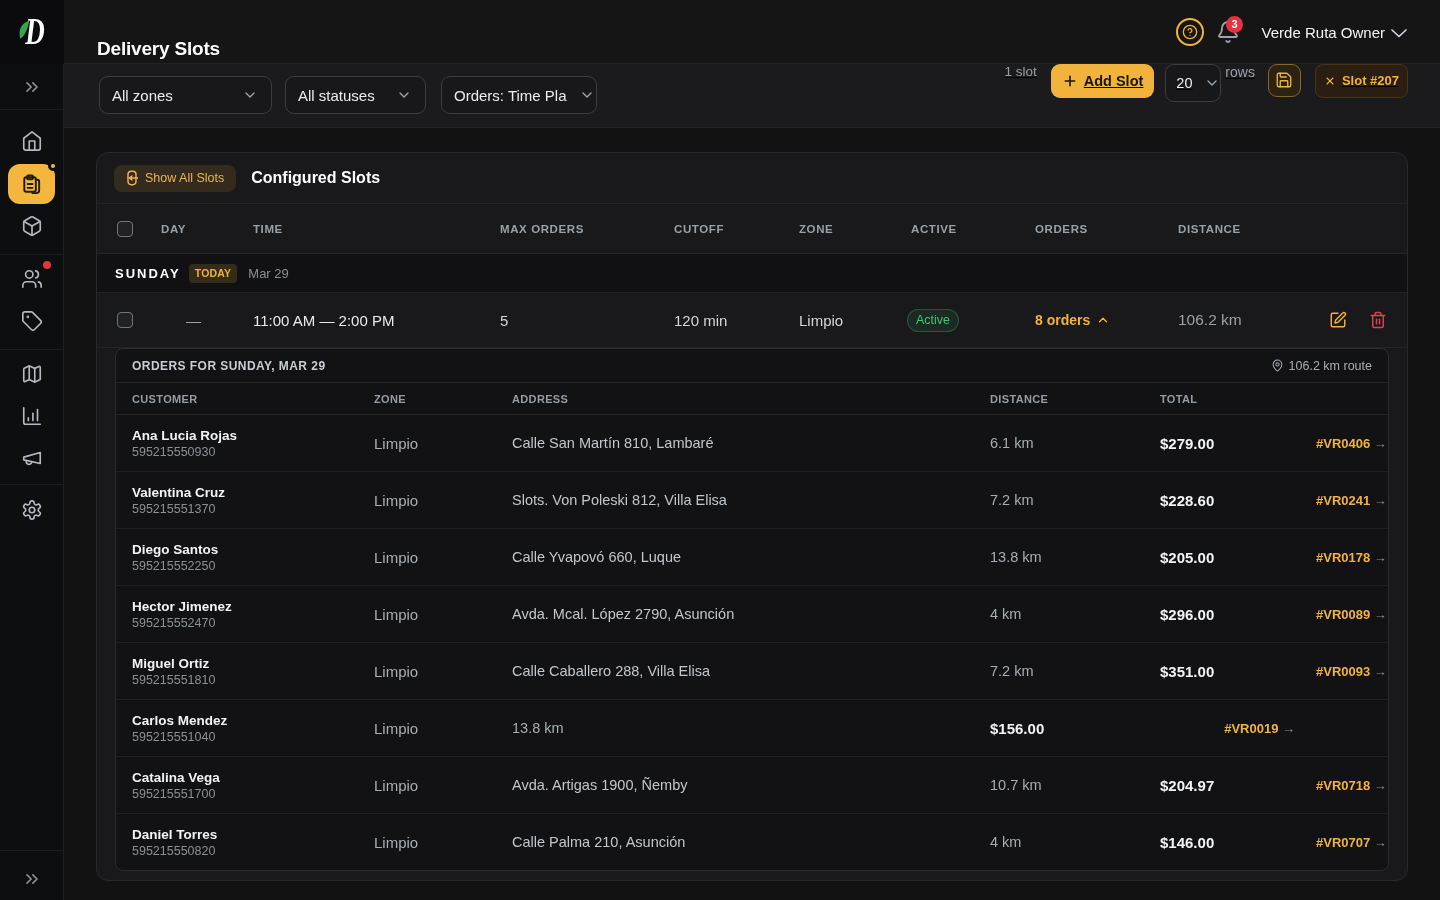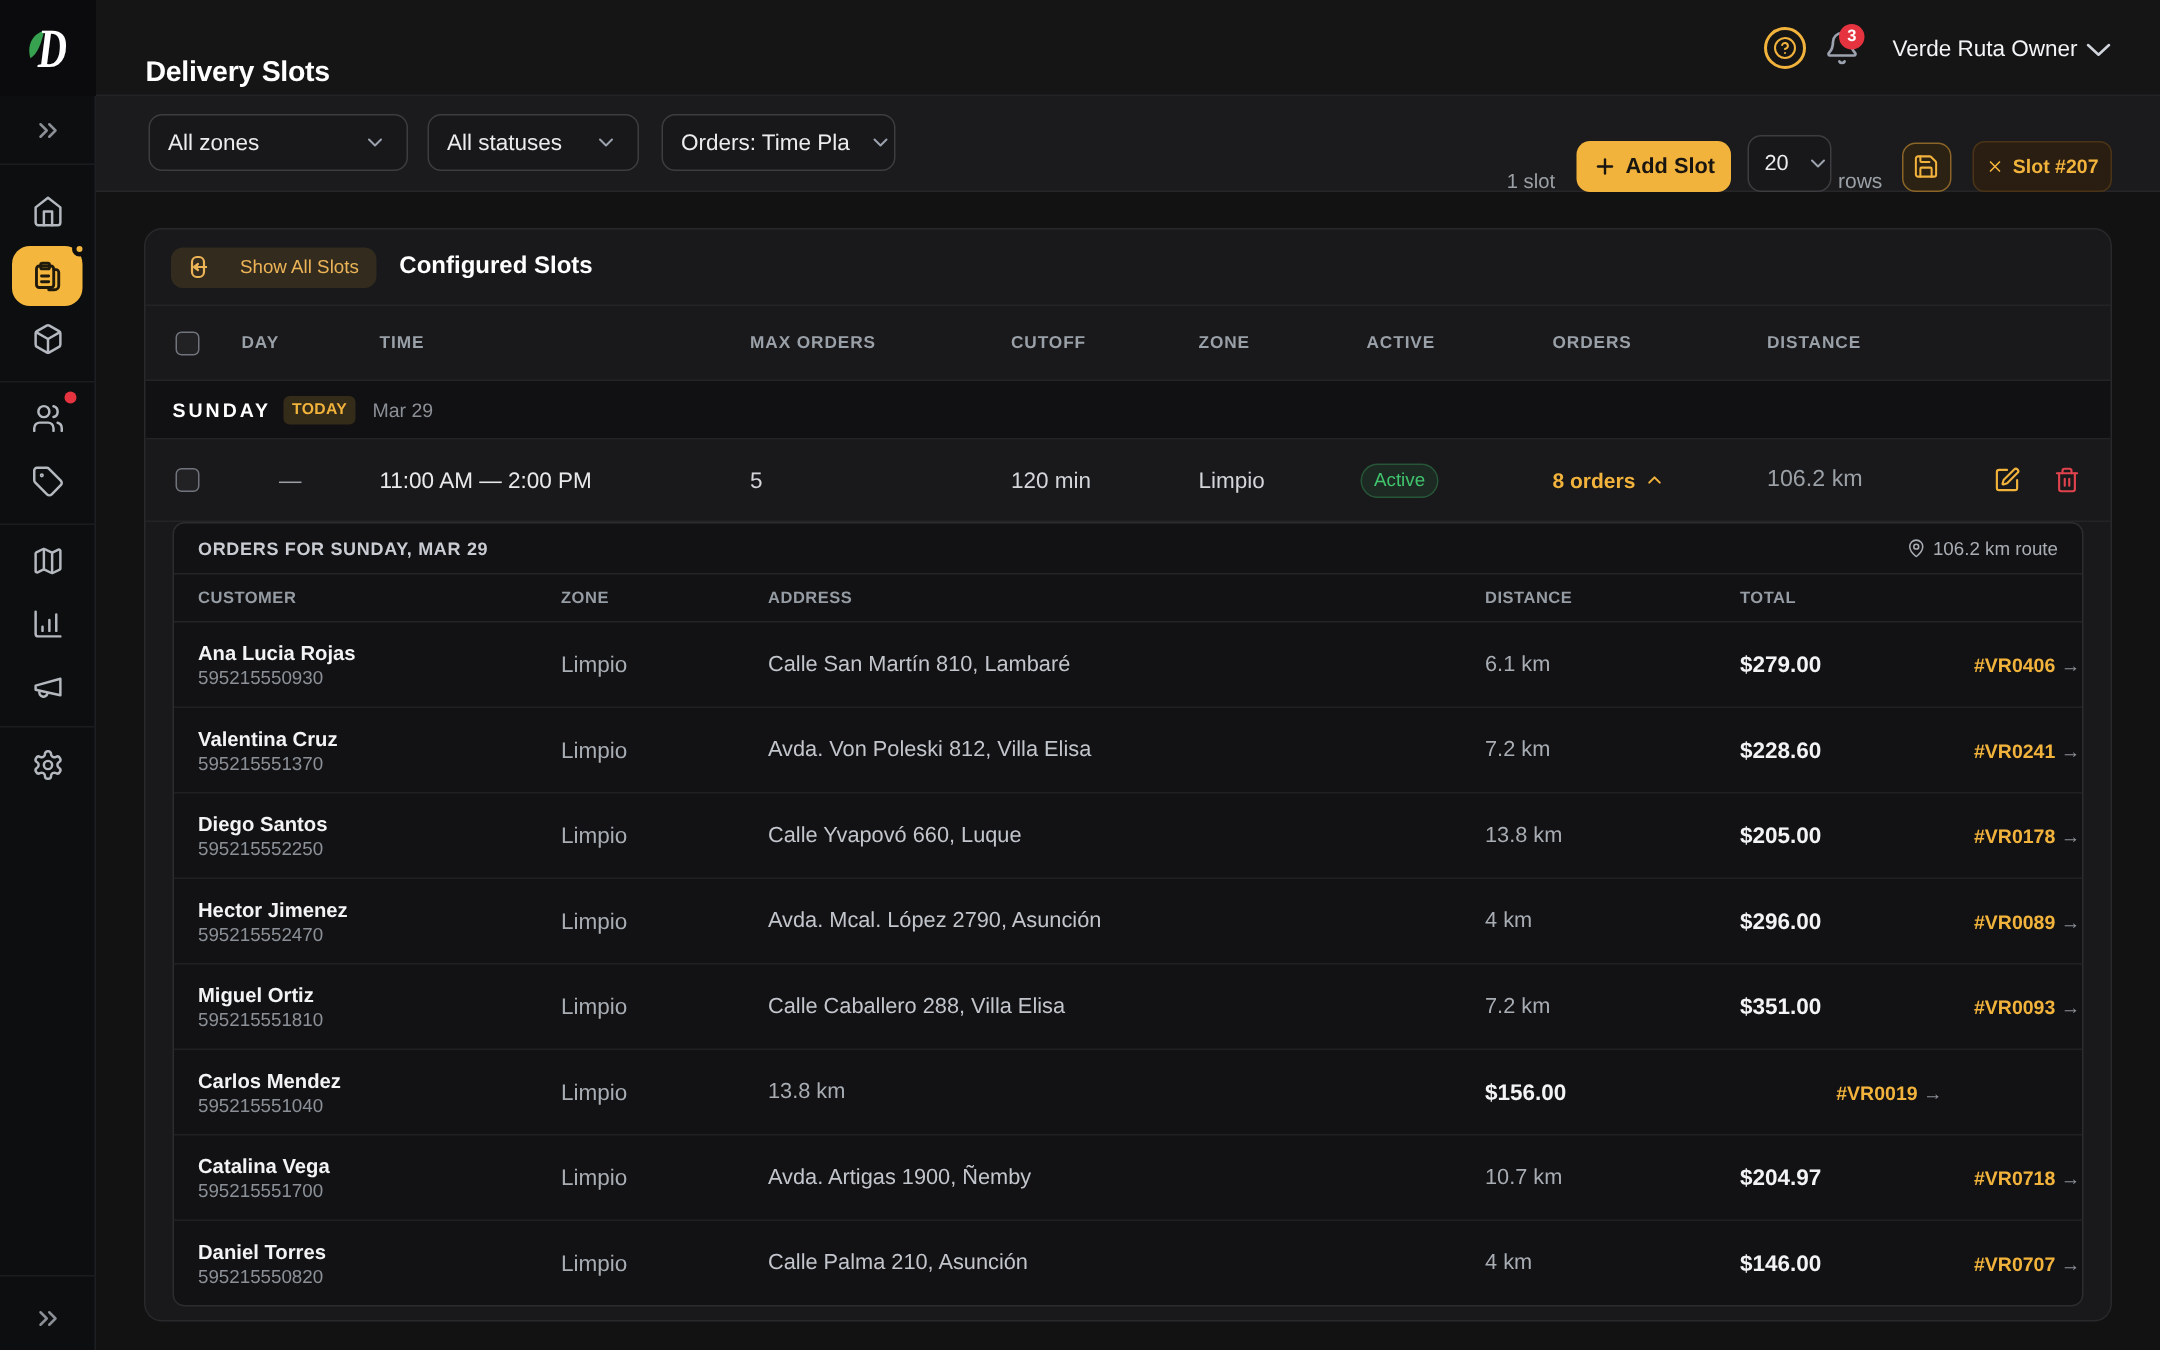--- a/index.html
+++ b/index.html
@@ -43,40 +43,40 @@
   
   .filterbar { position:absolute; left:64px; top:64px; width:1376px; height:64px;
     background:#1b1b1d; border-bottom:1px solid #262629; display:flex; align-items:center; z-index:3;}
   .select { white-space:nowrap; overflow:hidden; height:38px; background:#18181b; border:1px solid #3d3d41; border-radius:9px;
     display:flex; align-items:center; justify-content:space-between; color:#ececee;
     font-size:15px; padding:0 13px 0 12px; margin-top:0; }
   .select .sc { color:#9ca3af; margin-left:12px; }
   .sel-zones { position:absolute; top:12px; left:35px; width:173px; }
   .sel-status { position:absolute; top:12px; left:221px; width:141px; }
   .sel-orders { position:absolute; top:12px; left:377px; width:156px; }
-  .fb-right { position:absolute; right:32px; height:64px; display:flex; align-items:flex-end; }
+  .fb-right { position:absolute; right:32px; height:64px; display:flex; align-items:flex-start;text-decoration:underline; }
   .slotcount { color:#9aa0a6; font-size:13.5px; }
   .addslot { margin-left:14px; height:34px; background:#f2b33c; color:#191510;
     border-radius:9px; display:flex; align-items:center; font-weight:bold; font-size:14.5px;
     padding:0 11px; gap:6px; }
   .rows-sel { margin-left:11px; width:56px; height:38px; padding:0 12px 0 10px; font-size:14.5px; }
   .rowstxt { margin-left:4px; color:#9aa0a6; font-size:14px; }
   .savebtn { margin-left:13px; width:33px; height:33px; border:1px solid #8a6527;
     background:#2b2214; border-radius:9px; display:flex; align-items:center;
     justify-content:center; color:#f2b33c; }
   .slotchip { margin-left:14px; height:32px; background:#2a1d11; border:1px solid #4a3417; border-radius:8px;
     display:flex; align-items:center; padding:16px 8px; gap:6px; color:#f2b33c;
     font-weight:bold; font-size:13px; }
   
   .card { position:absolute; left:96px; top:152px; width:1312px; height:729px;
     background:#19191b; border:1px solid #29292c; border-radius:12px; overflow:hidden; }
   .card-head { height:51px; display:flex; align-items:center; padding:0 17px;
     border-bottom:1px solid #242427; }
   .showall { height:27px; background:rgba(242,179,60,0.12); border-radius:8px;
-    display:flex; align-items:center; padding:0 12px; gap:22px; color:#edb457;
+    display:flex; align-items:center; padding:0 12px; gap:7px; color:#edb457;
     font-size:12.5px; }
   .cfgtitle { margin-left:15px; color:#fff; font-size:16px; font-weight:bold; }
   
   .trow { display:grid; grid-template-columns:46px 92px 247px 174px 125px 112px 124px 143px 129px 1fr;
     padding-left:18px; align-items:center; }
   .thead { height:50px; border-bottom:1px solid #242427; color:#9aa0a8; font-size:11.5px;
     font-weight:bold; letter-spacing:0.6px; }
   .dayrow { height:39px; background:#111113; border-bottom:1px solid #242427;
     display:flex; align-items:center; padding-left:18px; }
   .dayname { color:#fff; font-weight:bold; font-size:13px; letter-spacing:2px; }
@@ -382,21 +382,21 @@
         <div class="odist">6.1 km</div>
         <div class="ototal">$279.00</div>
         <div class="olink">#VR0406 <span class="arr">→</span></div>
       </div>
       <div class="nrow orow">
         <div>
           <div class="cname">Valentina Cruz</div>
           <div class="cphone">595215551370</div>
         </div>
         <div class="ozone">Limpio</div>
-        <div class="oaddr">Avda. Von Poleski 812, Villa Elisa</div>
+        <div class="oaddr">Slots. Von Poleski 812, Villa Elisa</div>
         <div class="odist">7.2 km</div>
         <div class="ototal">$228.60</div>
         <div class="olink">#VR0241 <span class="arr">→</span></div>
       </div>
       <div class="nrow orow">
         <div>
           <div class="cname">Diego Santos</div>
           <div class="cphone">595215552250</div>
         </div>
         <div class="ozone">Limpio</div>

